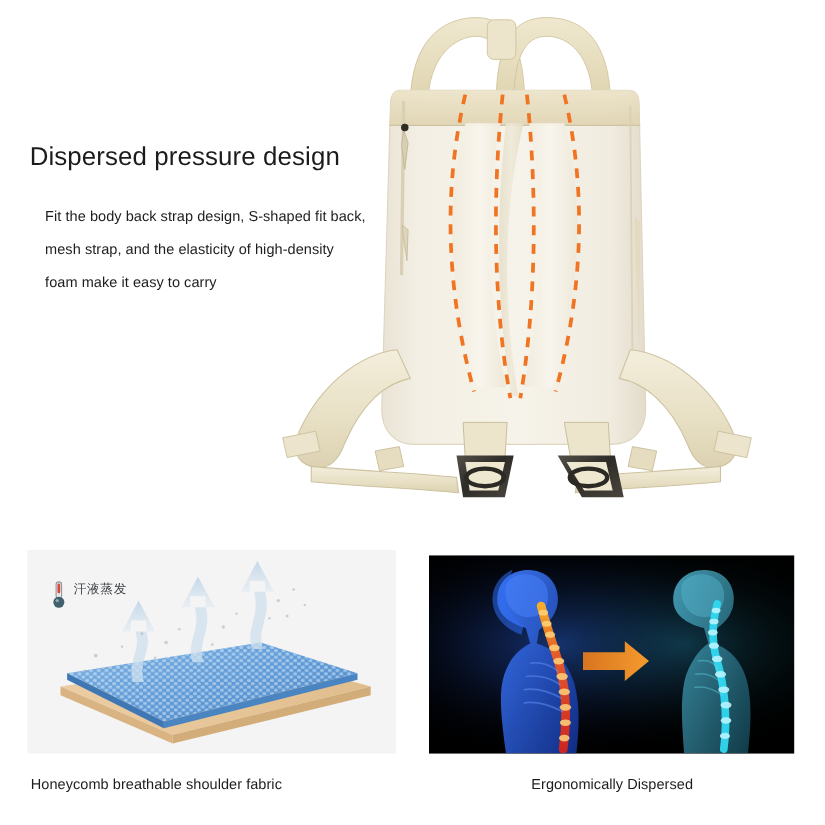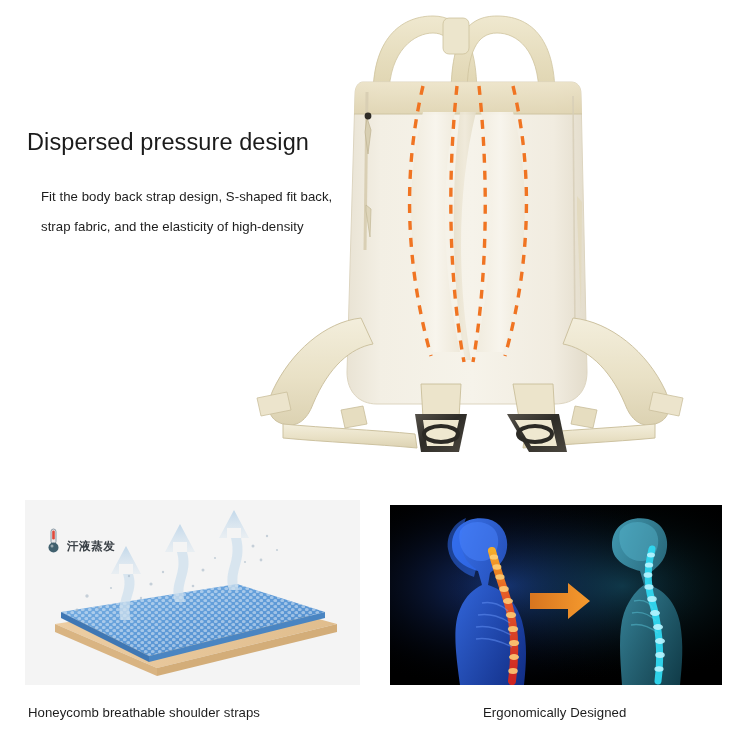--- a/index.html
+++ b/index.html
@@ -40,22 +40,22 @@
   }
   .cap{
     position:absolute;font-size:13.2px;color:#1d1d1d;
     letter-spacing:.05px;z-index:30;white-space:nowrap;
   }
   .cap-left{left:28px;top:705px;}
   .cap-right{left:483px;top:705px;}
 
   
   .therm-row{
-    position:absolute;left:22px;top:28px;display:flex;align-items:flex-end;
-    gap:7px;z-index:5;font-weight:bold;
+    position:absolute;left:22px;top:28px;display:flex;align-items:flex-start;
+    gap:7px;z-index:5;
   }
   .therm-label{
     font-size:11.5px;color:#3a4046;letter-spacing:.6px;
     font-family:"DejaVu Sans", sans-serif;
   }
 </style>
 </head>
 <body>
 
 <div class="stage">
@@ -165,21 +165,22 @@
         <path d="M260 420 l36 0 l6 26 l-26 0 z" fill="#efe8d0"></path>
         <ellipse cx="280" cy="434" rx="17" ry="8" fill="none" stroke="#2c2a25" stroke-width="4"></ellipse>
       </g>
     </svg>
   </div>
 
   <div class="copy">
     <h2 class="headline">Dispersed pressure design</h2>
     <p class="bodytext">
       <span>Fit the body back strap design, S-shaped fit back,</span>
-      <span>strap fabric, and the elasticity of high-density</span>
+      <span>mesh strap, and the elasticity of high-density</span>
+      <span>foam make it easy to carry</span>
     </p>
   </div>
 
   <div class="panel-honey">
     <svg width="335" height="185" viewBox="0 0 335 185" xmlns="http://www.w3.org/2000/svg">
       <defs>
         <linearGradient id="meshG" x1="0" y1="0" x2="1" y2="1">
           <stop offset="0%" stop-color="#7fb4e4"></stop>
           <stop offset="50%" stop-color="#5f9bd8"></stop>
           <stop offset="100%" stop-color="#4b86c6"></stop>
@@ -346,16 +347,16 @@
         </g>
         <g stroke="#63d6ea" stroke-width="1.3" fill="none" opacity="0.4">
           <path d="M244 96 C254 94 260 98 263 104"></path>
           <path d="M242 108 C252 106 260 110 266 116"></path>
           <path d="M241 120 C251 118 260 122 268 128"></path>
         </g>
       </g>
     </svg>
   </div>
 
-  <div class="cap cap-left">Honeycomb breathable shoulder straps</div>
-  <div class="cap cap-right">Ergonomically Designed</div>
+  <div class="cap cap-left">Honeycomb breathable shoulder fabric</div>
+  <div class="cap cap-right">Ergonomically Dispersed</div>
 
 </div>
 
 </body></html>

